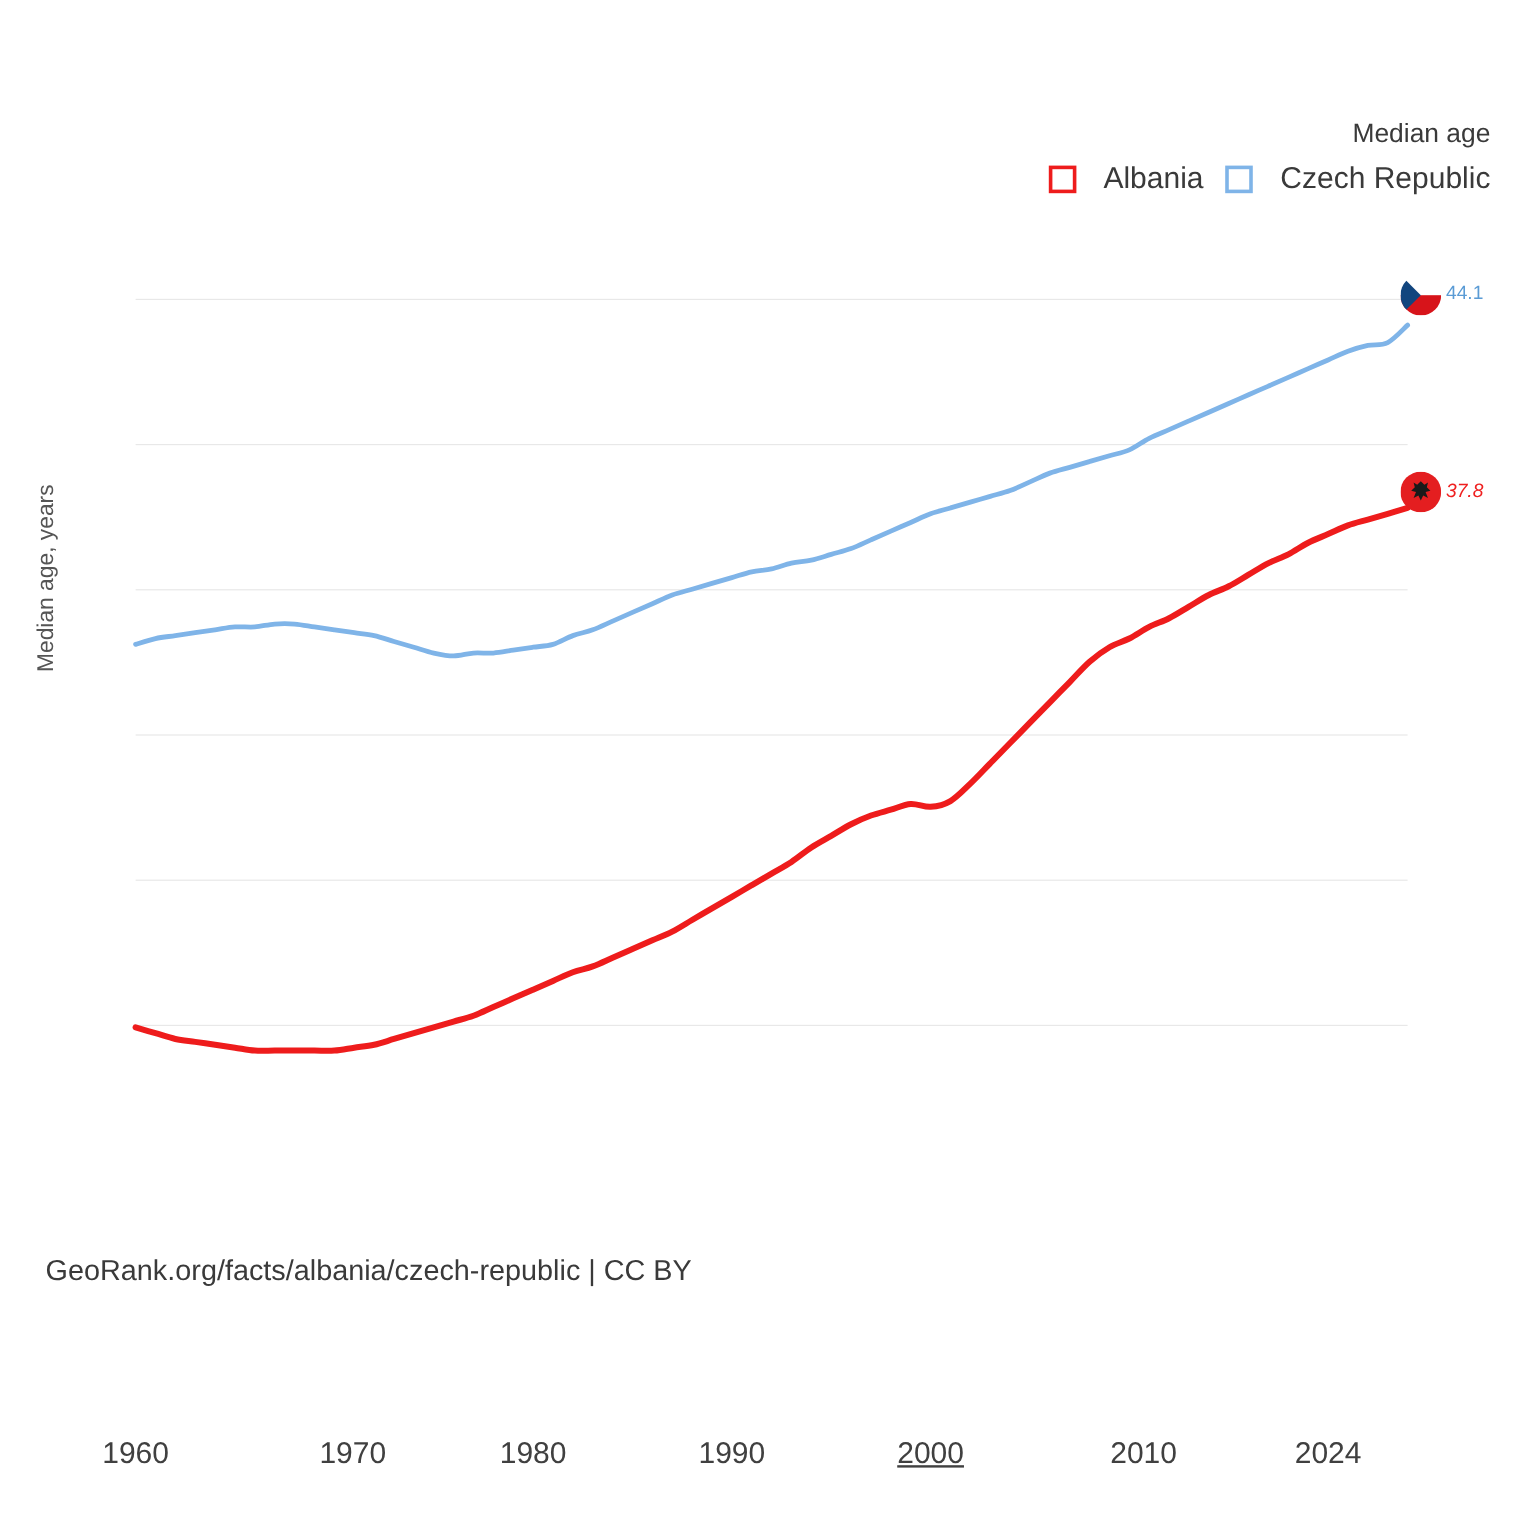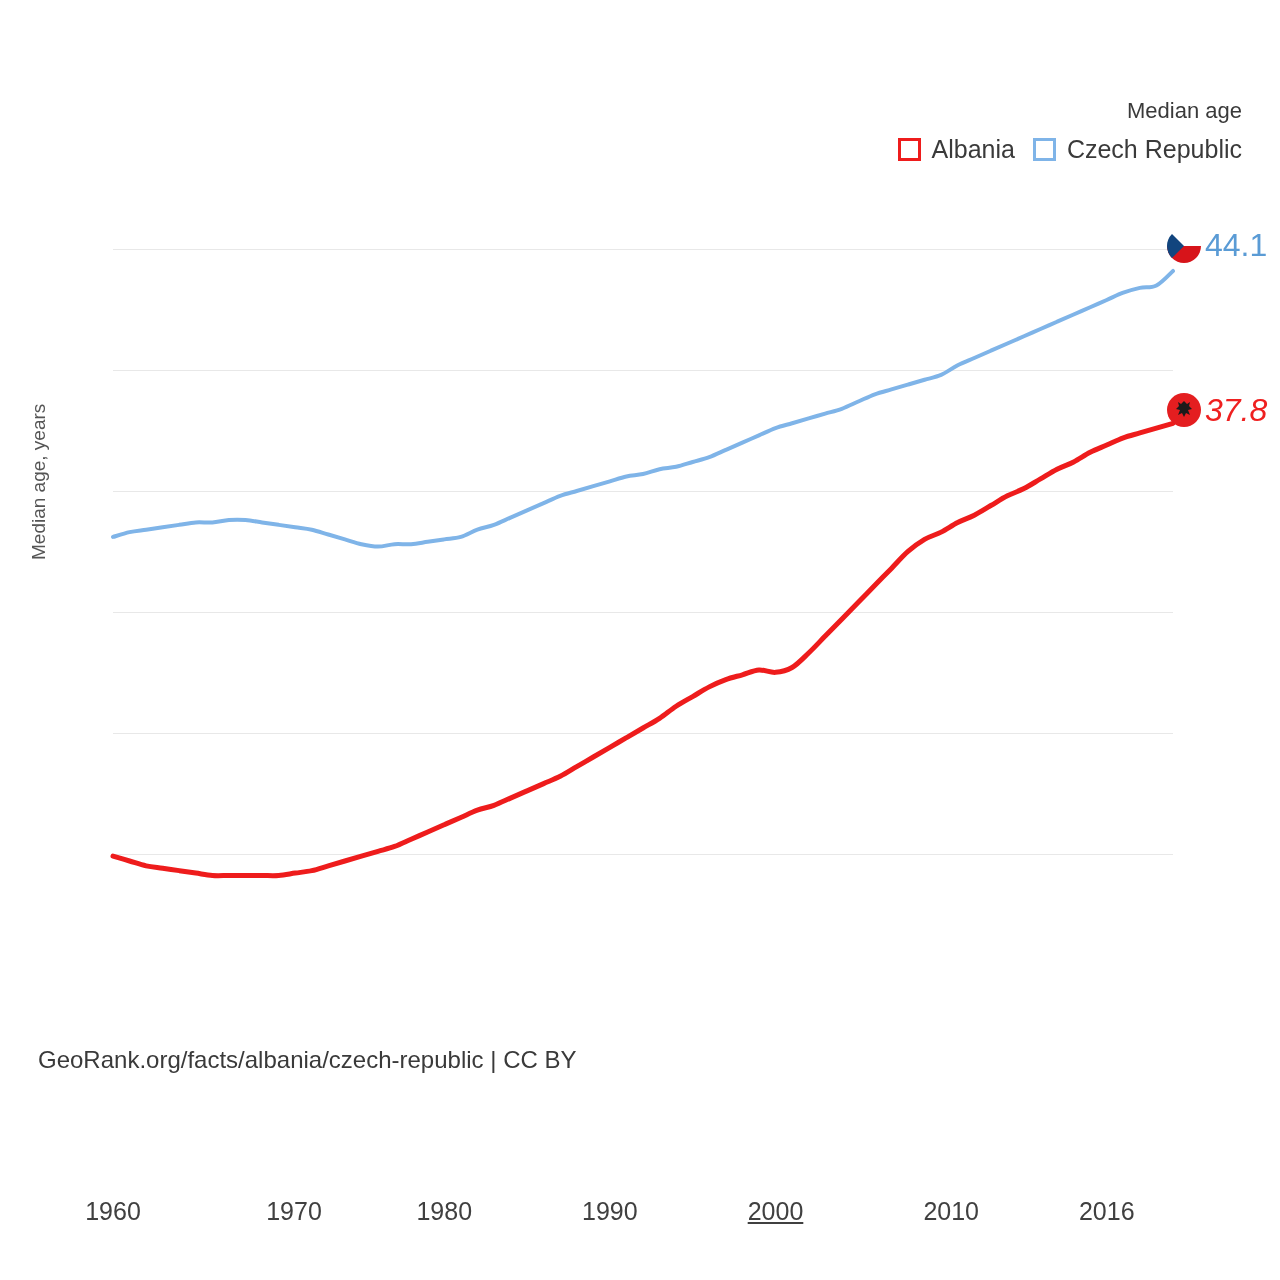--- a/index.html
+++ b/index.html
@@ -38,21 +38,21 @@
     display: flex;
     flex-direction: row;
     align-items: center;
     justify-content: flex-end;
     gap: 18px;
   }
   .legend-item {
     display: flex;
     flex-direction: row;
     align-items: center;
-    gap: 11px;
+    gap: 23px;
   }
   .legend-swatch {
     width: 23px;
     height: 23px;
     border-style: solid;
     border-width: 3px;
     box-sizing: border-box;
     background: #ffffff;
   }
   .legend-label {
@@ -100,21 +100,21 @@
     top: 852px;
     font-size: 66px;
     font-weight: bold;
     color: #d4d4d4;
     letter-spacing: -1px;
     line-height: 66px;
   }
   
   .end-label {
     position: absolute;
-    font-size: 32px;
+    font-size: 16px;
     line-height: 30px;
     white-space: nowrap;
   }
   .end-label.czech { color: #5a9bd5; left: 1205px; top: 230px; }
   .end-label.albania { color: #ef2020; left: 1205px; top: 395px; font-style: italic; }
   .flag-marker {
     position: absolute;
     width: 34px;
     height: 34px;
     border-radius: 50%;
@@ -163,22 +163,22 @@
         <div class="gridline" style="top: 145.091px;"></div>
         <div class="gridline" style="top: 24.1818px;"></div>
       </div>
     <div id="yticks"></div>
     <div id="xticks">
         <div class="xtick" style="left: 0px;">1960</div>
         <div class="xtick" style="left: 181px;">1970</div>
         <div class="xtick" style="left: 331.25px;">1980</div>
         <div class="xtick" style="left: 496.875px;">1990</div>
         <div class="xtick" style="left: 662.5px; text-decoration: underline;">2000</div>
-        <div class="xtick" style="left: 806px; text-align: right;">2010</div>
-        <div class="xtick" style="left: 993.75px;">2016</div>
+        <div class="xtick" style="left: 840px;">2010</div>
+        <div class="xtick" style="left: 993.75px;">2024</div>
       </div>
 
     <svg id="lines" width="1060" height="665" viewBox="0 0 1060 665" style="position:absolute;left:0;top:0;overflow:visible;">
       <path id="path-czech" fill="none" stroke="#7fb4e8" stroke-width="4" stroke-linejoin="round" stroke-linecap="round" d="M0.00,311.95 C2.76,311.14 11.04,308.32 16.56,307.11 C22.08,305.90 27.60,305.50 33.13,304.69 C38.65,303.88 44.17,303.08 49.69,302.27 C55.21,301.47 60.73,300.66 66.25,299.85 C71.77,299.05 77.29,297.84 82.81,297.44 C88.33,297.03 93.85,297.84 99.38,297.44 C104.90,297.03 110.42,295.42 115.94,295.02 C121.46,294.62 126.98,294.62 132.50,295.02 C138.02,295.42 143.54,296.63 149.06,297.44 C154.58,298.24 160.10,299.05 165.63,299.85 C171.15,300.66 176.67,301.47 182.19,302.27 C187.71,303.08 193.23,303.48 198.75,304.69 C204.27,305.90 209.79,307.92 215.31,309.53 C220.83,311.14 226.35,312.75 231.88,314.36 C237.40,315.98 242.92,317.99 248.44,319.20 C253.96,320.41 259.48,321.62 265.00,321.62 C270.52,321.62 276.04,319.60 281.56,319.20 C287.08,318.80 292.60,319.60 298.13,319.20 C303.65,318.80 309.17,317.59 314.69,316.78 C320.21,315.98 325.73,315.17 331.25,314.36 C336.77,313.56 342.29,313.56 347.81,311.95 C353.33,310.33 358.85,306.71 364.38,304.69 C369.90,302.68 375.42,301.87 380.94,299.85 C386.46,297.84 391.98,295.02 397.50,292.60 C403.02,290.18 408.54,287.76 414.06,285.35 C419.58,282.93 425.10,280.51 430.63,278.09 C436.15,275.67 441.67,272.85 447.19,270.84 C452.71,268.82 458.23,267.61 463.75,266.00 C469.27,264.39 474.79,262.78 480.31,261.16 C485.83,259.55 491.35,257.94 496.88,256.33 C502.40,254.72 507.92,252.70 513.44,251.49 C518.96,250.28 524.48,250.28 530.00,249.07 C535.52,247.86 541.04,245.45 546.56,244.24 C552.08,243.03 557.60,243.03 563.13,241.82 C568.65,240.61 574.17,238.59 579.69,236.98 C585.21,235.37 590.73,234.16 596.25,232.15 C601.77,230.13 607.29,227.31 612.81,224.89 C618.33,222.47 623.85,220.05 629.38,217.64 C634.90,215.22 640.42,212.80 645.94,210.38 C651.46,207.96 656.98,205.14 662.50,203.13 C668.02,201.11 673.54,199.90 679.06,198.29 C684.58,196.68 690.10,195.07 695.63,193.45 C701.15,191.84 706.67,190.23 712.19,188.62 C717.71,187.01 723.23,185.80 728.75,183.78 C734.27,181.77 739.79,178.95 745.31,176.53 C750.83,174.11 756.35,171.29 761.88,169.27 C767.40,167.26 772.92,166.05 778.44,164.44 C783.96,162.82 789.48,161.21 795.00,159.60 C800.52,157.99 806.04,156.38 811.56,154.76 C817.08,153.15 822.60,152.35 828.13,149.93 C833.65,147.51 839.17,143.08 844.69,140.25 C850.21,137.43 855.73,135.42 861.25,133.00 C866.77,130.58 872.29,128.16 877.81,125.75 C883.33,123.33 888.85,120.91 894.38,118.49 C899.90,116.07 905.42,113.65 910.94,111.24 C916.46,108.82 921.98,106.40 927.50,103.98 C933.02,101.56 938.54,99.15 944.06,96.73 C949.58,94.31 955.10,91.89 960.63,89.47 C966.15,87.05 971.67,84.64 977.19,82.22 C982.71,79.80 988.23,77.38 993.75,74.96 C999.27,72.55 1004.79,69.72 1010.31,67.71 C1015.83,65.69 1021.35,64.08 1026.88,62.87 C1032.40,61.66 1037.92,63.28 1043.44,60.45 C1048.96,57.63 1057.24,48.36 1060.00,45.95"></path>
       <path id="path-albania" fill="none" stroke="#ee1c1c" stroke-width="5" stroke-linejoin="round" stroke-linecap="round" d="M0.00,631.15 C2.76,631.95 11.04,634.37 16.56,635.98 C22.08,637.59 27.60,639.61 33.13,640.82 C38.65,642.03 44.17,642.43 49.69,643.24 C55.21,644.04 60.73,644.85 66.25,645.65 C71.77,646.46 77.29,647.27 82.81,648.07 C88.33,648.88 93.85,650.09 99.38,650.49 C104.90,650.89 110.42,650.49 115.94,650.49 C121.46,650.49 126.98,650.49 132.50,650.49 C138.02,650.49 143.54,650.49 149.06,650.49 C154.58,650.49 160.10,650.89 165.63,650.49 C171.15,650.09 176.67,648.88 182.19,648.07 C187.71,647.27 193.23,646.86 198.75,645.65 C204.27,644.45 209.79,642.43 215.31,640.82 C220.83,639.21 226.35,637.59 231.88,635.98 C237.40,634.37 242.92,632.76 248.44,631.15 C253.96,629.53 259.48,627.92 265.00,626.31 C270.52,624.70 276.04,623.49 281.56,621.47 C287.08,619.46 292.60,616.64 298.13,614.22 C303.65,611.80 309.17,609.38 314.69,606.96 C320.21,604.55 325.73,602.13 331.25,599.71 C336.77,597.29 342.29,594.87 347.81,592.45 C353.33,590.04 358.85,587.22 364.38,585.20 C369.90,583.18 375.42,582.38 380.94,580.36 C386.46,578.35 391.98,575.53 397.50,573.11 C403.02,570.69 408.54,568.27 414.06,565.85 C419.58,563.44 425.10,561.02 430.63,558.60 C436.15,556.18 441.67,554.17 447.19,551.35 C452.71,548.52 458.23,544.90 463.75,541.67 C469.27,538.45 474.79,535.22 480.31,532.00 C485.83,528.78 491.35,525.55 496.88,522.33 C502.40,519.10 507.92,515.88 513.44,512.65 C518.96,509.43 524.48,506.21 530.00,502.98 C535.52,499.76 541.04,496.94 546.56,493.31 C552.08,489.68 557.60,484.85 563.13,481.22 C568.65,477.59 574.17,474.77 579.69,471.55 C585.21,468.32 590.73,464.69 596.25,461.87 C601.77,459.05 607.29,456.63 612.81,454.62 C618.33,452.60 623.85,451.39 629.38,449.78 C634.90,448.17 640.42,445.35 645.94,444.95 C651.46,444.54 656.98,447.77 662.50,447.36 C668.02,446.96 673.54,445.75 679.06,442.53 C684.58,439.30 690.10,433.26 695.63,428.02 C701.15,422.78 706.67,416.73 712.19,411.09 C717.71,405.45 723.23,399.81 728.75,394.16 C734.27,388.52 739.79,382.88 745.31,377.24 C750.83,371.59 756.35,365.95 761.88,360.31 C767.40,354.67 772.92,349.02 778.44,343.38 C783.96,337.74 789.48,331.29 795.00,326.45 C800.52,321.62 806.04,317.59 811.56,314.36 C817.08,311.14 822.60,309.93 828.13,307.11 C833.65,304.29 839.17,300.26 844.69,297.44 C850.21,294.62 855.73,293.00 861.25,290.18 C866.77,287.36 872.29,283.73 877.81,280.51 C883.33,277.28 888.85,273.66 894.38,270.84 C899.90,268.02 905.42,266.40 910.94,263.58 C916.46,260.76 921.98,257.13 927.50,253.91 C933.02,250.68 938.54,247.06 944.06,244.24 C949.58,241.42 955.10,239.80 960.63,236.98 C966.15,234.16 971.67,230.13 977.19,227.31 C982.71,224.49 988.23,222.47 993.75,220.05 C999.27,217.64 1004.79,214.82 1010.31,212.80 C1015.83,210.78 1021.35,209.58 1026.88,207.96 C1032.40,206.35 1037.92,204.74 1043.44,203.13 C1048.96,201.52 1057.24,199.10 1060.00,198.29"></path>
     </svg>
   </div>
 
 
   <div class="flag-marker flag-cz">

